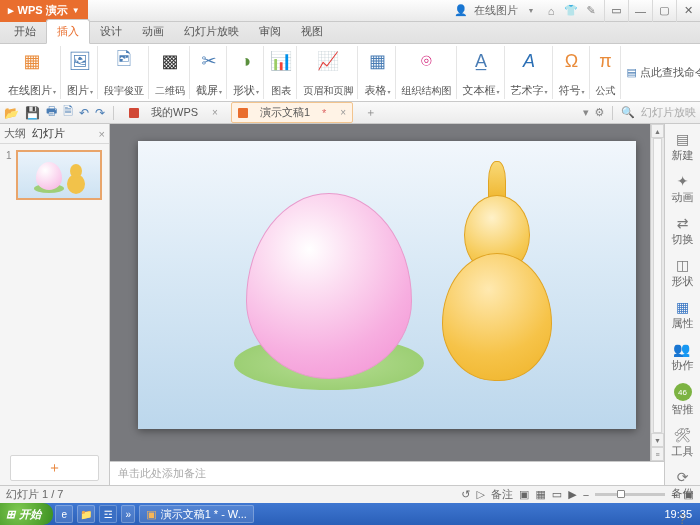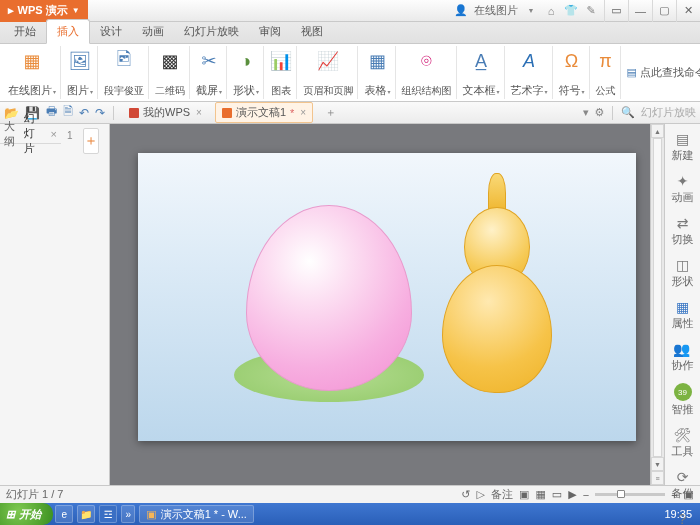--- a/index.html
+++ b/index.html
@@ -27,33 +27,33 @@
 .rgrp .lbl{font-size:10px;color:#555;white-space:nowrap}
 .rgrp .dd{font-size:6px;color:#888;margin-left:1px}
 .rgrp.compact{flex-direction:column;align-items:flex-start;gap:2px;justify-content:center}
 .rgrp.compact .row{display:flex;align-items:center;gap:3px;color:#555;font-size:10px;white-space:nowrap}
 .rgrp.compact .row .sic{color:#4a7db5;font-size:11px}
 
 
 .quickbar{height:22px;background:linear-gradient(#fafafa,#ececec);border-bottom:1px solid #c9c9c9;display:flex;align-items:center;padding:0 4px;gap:6px}
 .quickbar .qic{color:#4a7db5;font-size:12px}
 .qsep{width:1px;height:14px;background:#ccc;margin:0 2px}
-.doc-tab{display:flex;align-items:center;gap:4px;padding:2px 6px;border:1px solid transparent;border-radius:2px;font-size:11px;color:#555}
+.doc-tab{display:flex;align-items:center;gap:12px;padding:2px 6px;border:1px solid transparent;border-radius:2px;font-size:11px;color:#555}
 .doc-tab.active{background:#fff3e6;border-color:#f2c48e}
 .doc-tab.w .dot{width:10px;height:10px;background:#d14836;display:inline-block;border-radius:1px}
 .doc-tab.p .dot{width:10px;height:10px;background:#e96e2e;display:inline-block;border-radius:1px}
 .doc-tab .cls{color:#999;font-size:10px;margin-left:2px}
 .quickbar .right{margin-left:auto;display:flex;align-items:center;gap:6px;color:#888}
 .search-hint{color:#aaa;font-size:11px}
 
 
 .body{display:flex;height:calc(525px - 22px - 22px - 58px - 22px - 18px - 22px);}
 
 
-.leftpane{width:110px;background:#f5f5f5;border-right:1px solid #c9c9c9;display:flex;flex-direction:row}
+.leftpane{width:110px;background:#f5f5f5;border-right:1px solid #c9c9c9;display:flex;flex-direction:column}
 .leftpane .hdr{height:20px;display:flex;align-items:center;padding:0 4px;border-bottom:1px solid #d9d9d9;font-size:11px;color:#666;gap:6px}
 .leftpane .hdr .sel{color:#333}
 .leftpane .hdr .x{margin-left:auto;color:#999}
 .thumbs{flex:1;overflow:auto;padding:6px}
 .thumb-wrap{display:flex;gap:4px}
 .thumb-n{font-size:10px;color:#888}
 .thumb{width:86px;height:50px;background:linear-gradient(#eaf3fb,#cde2f2);border:2px solid #e9a56b;position:relative}
 .addslide{height:26px;margin:4px 10px;border:1px solid #d6d6d6;background:#fff;border-radius:2px;display:flex;align-items:center;justify-content:center;color:#e9853b;font-size:14px}
 
 
@@ -260,20 +260,21 @@
             <div class="bot"></div>
         </div>
       </div>
       <div class="scroll-v">
         <div class="btn" style="top:0">▲</div>
         <div class="track"></div>
         <div class="btn" style="bottom:14px">▼</div>
         <div class="btn" style="bottom:0">≡</div>
       </div>
     </div>
+    <div class="notes">单击此处添加备注</div>
   </div>
 
   <div class="rdock">
     <div class="it">
         <span class="ic">▤</span>
         <span>新建</span>
       </div>
     <div class="it">
         <span class="ic">✦</span>
         <span>动画</span>
@@ -288,21 +289,21 @@
       </div>
     <div class="it">
         <span class="ic" style="color:#3b78c4">▦</span>
         <span>属性</span>
       </div>
     <div class="it">
         <span class="ic" style="color:#e9853b">👥</span>
         <span>协作</span>
       </div>
     <div class="it">
-        <span class="badge">39</span>
+        <span class="badge">46</span>
         <span>智推</span>
       </div>
     <div class="it">
         <span class="ic">🛠</span>
         <span>工具</span>
       </div>
     <div class="it">
         <span class="ic">⟳</span>
         <span>备份</span>
       </div>

